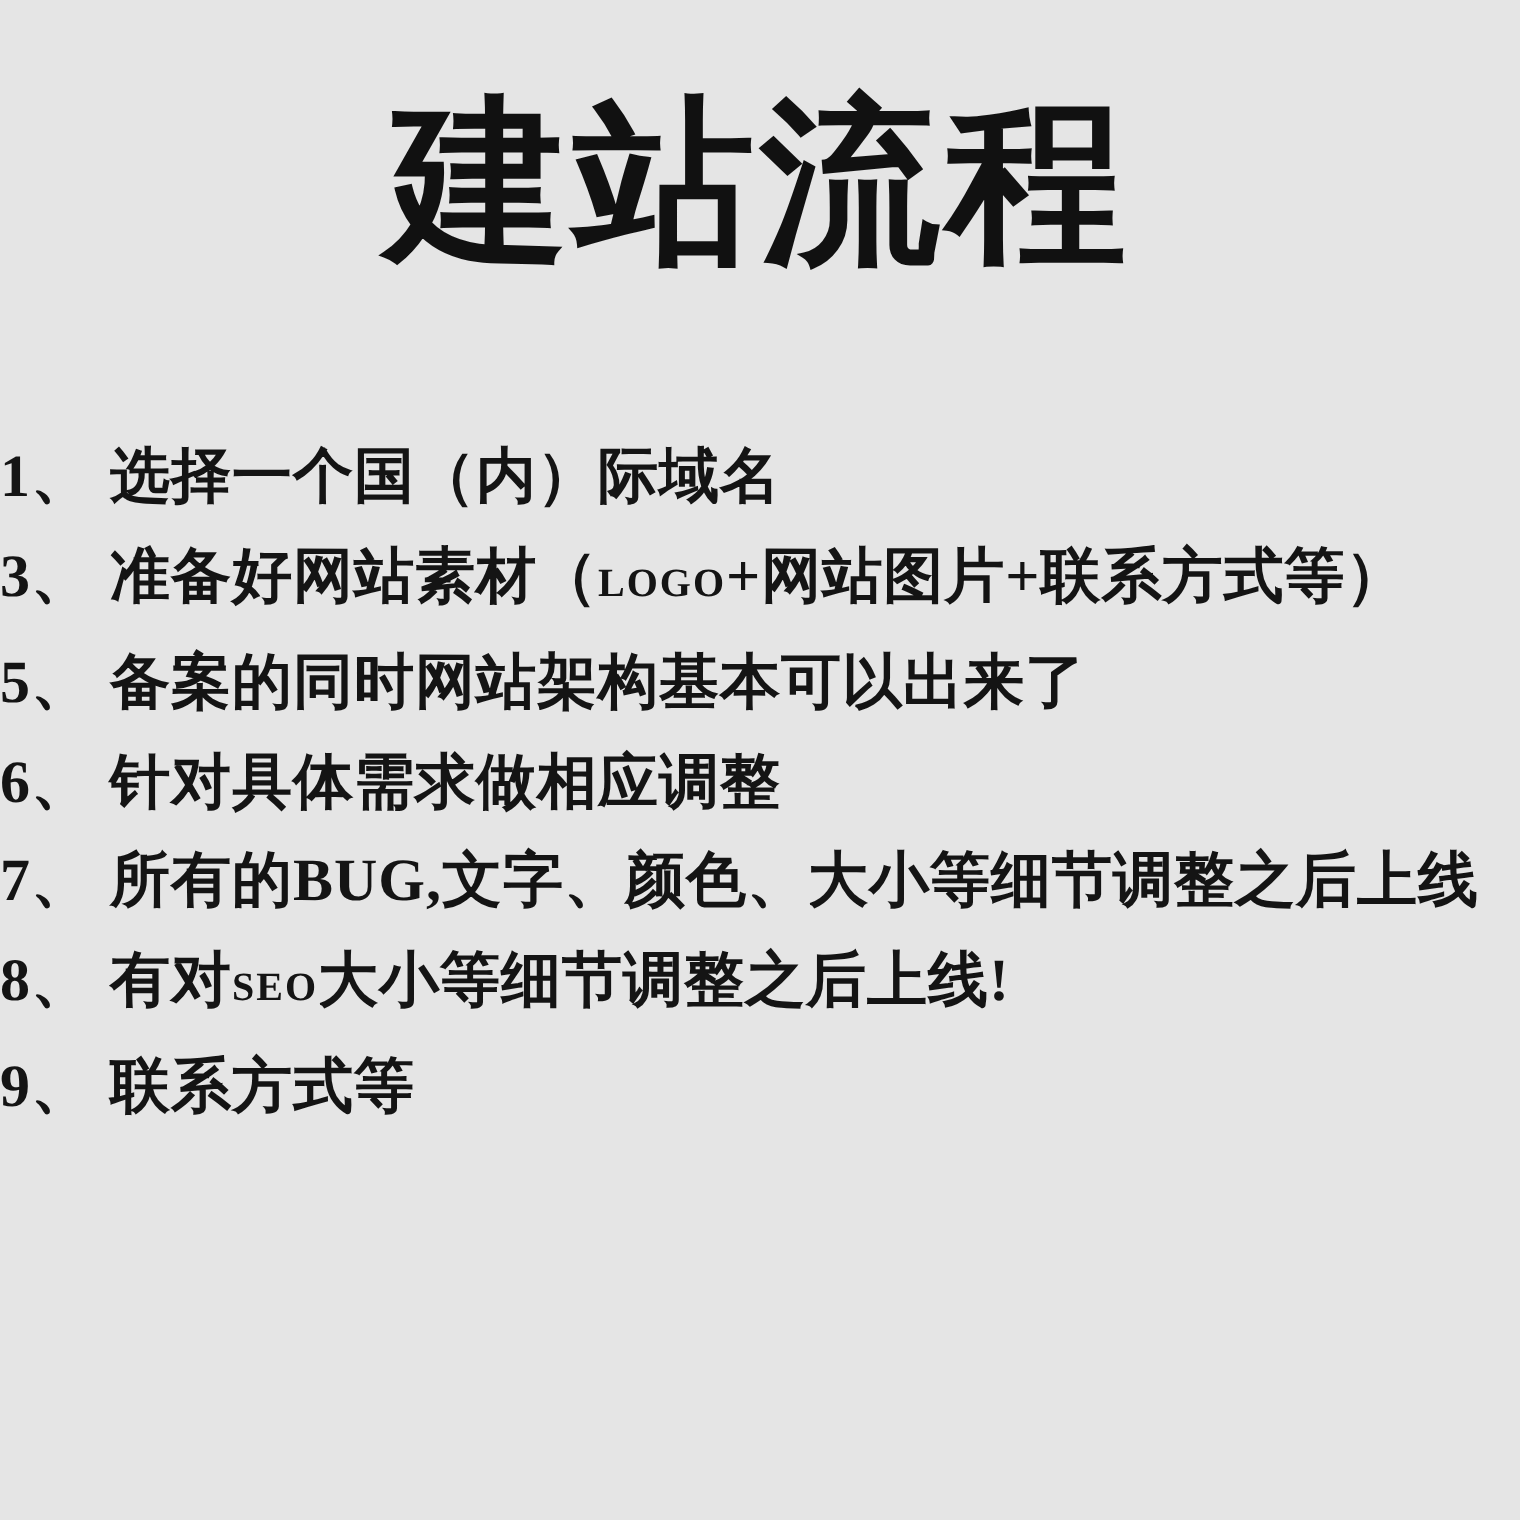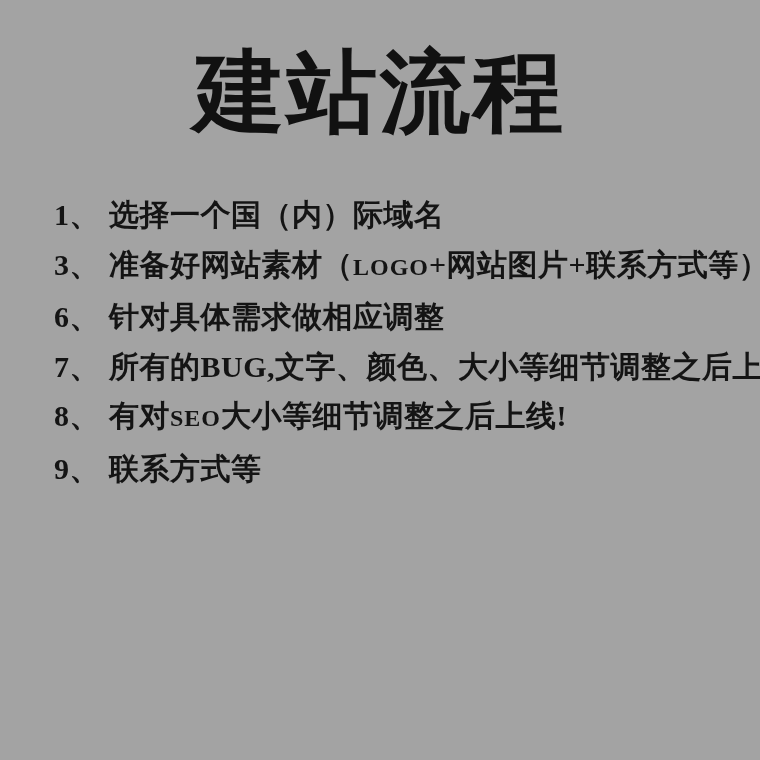--- a/index.html
+++ b/index.html
@@ -3,53 +3,52 @@
 <meta charset="utf-8">
 <style>
   html, body {
     margin: 0;
     padding: 0;
   }
   .canvas {
     position: relative;
     width: 760px;
     height: 760px;
-    background: #a3a3a3;
+    background: #e5e5e5;
     color: #141414;
     overflow: hidden;
     font-family: "Liberation Serif", "DejaVu Serif", serif;
   }
   .title {
     padding-top: 40px;
     text-align: center;
     font-family: "Liberation Sans", "DejaVu Sans", sans-serif;
     font-weight: 900;
     font-size: 90px;
     line-height: 1.16;
     letter-spacing: 3px;
     color: #111111;
   }
   .steps {
-    margin-top: 46px;
-    padding-left: 54px;
+    margin-top: 70px;
     padding-right: 10px;
   }
   .step {
     font-size: 30px;
     font-weight: bold;
     line-height: 49.5px;
     white-space: nowrap;
     letter-spacing: 0.5px;
   }
   .num {
     display: inline-block;
     margin-right: 9px;
   }
   .latin-small {
-    font-size: 24px;
+    font-size: 20px;
     letter-spacing: 1px;
   }
 </style>
 </head>
 <body>
 
 <div class="canvas">
 
   <div class="title">建站流程</div>
 
@@ -58,20 +57,23 @@
     <div class="step">
       <span class="num">1、</span><span class="txt">选择一个国（内）际域名</span>
     </div>
 
 
     <div class="step">
       <span class="num">3、</span><span class="txt"><span>准备好网站素材（</span><span class="latin-small">LOGO</span><span>+网站图片+联系方式等）</span></span>
     </div>
 
 
+    <div class="step">
+      <span class="num">5、</span><span class="txt">备案的同时网站架构基本可以出来了</span>
+    </div>
 
     <div class="step">
       <span class="num">6、</span><span class="txt">针对具体需求做相应调整</span>
     </div>
 
     <div class="step">
       <span class="num">7、</span><span class="txt">所有的BUG,文字、颜色、大小等细节调整之后上线</span>
     </div>
 
     <div class="step">

